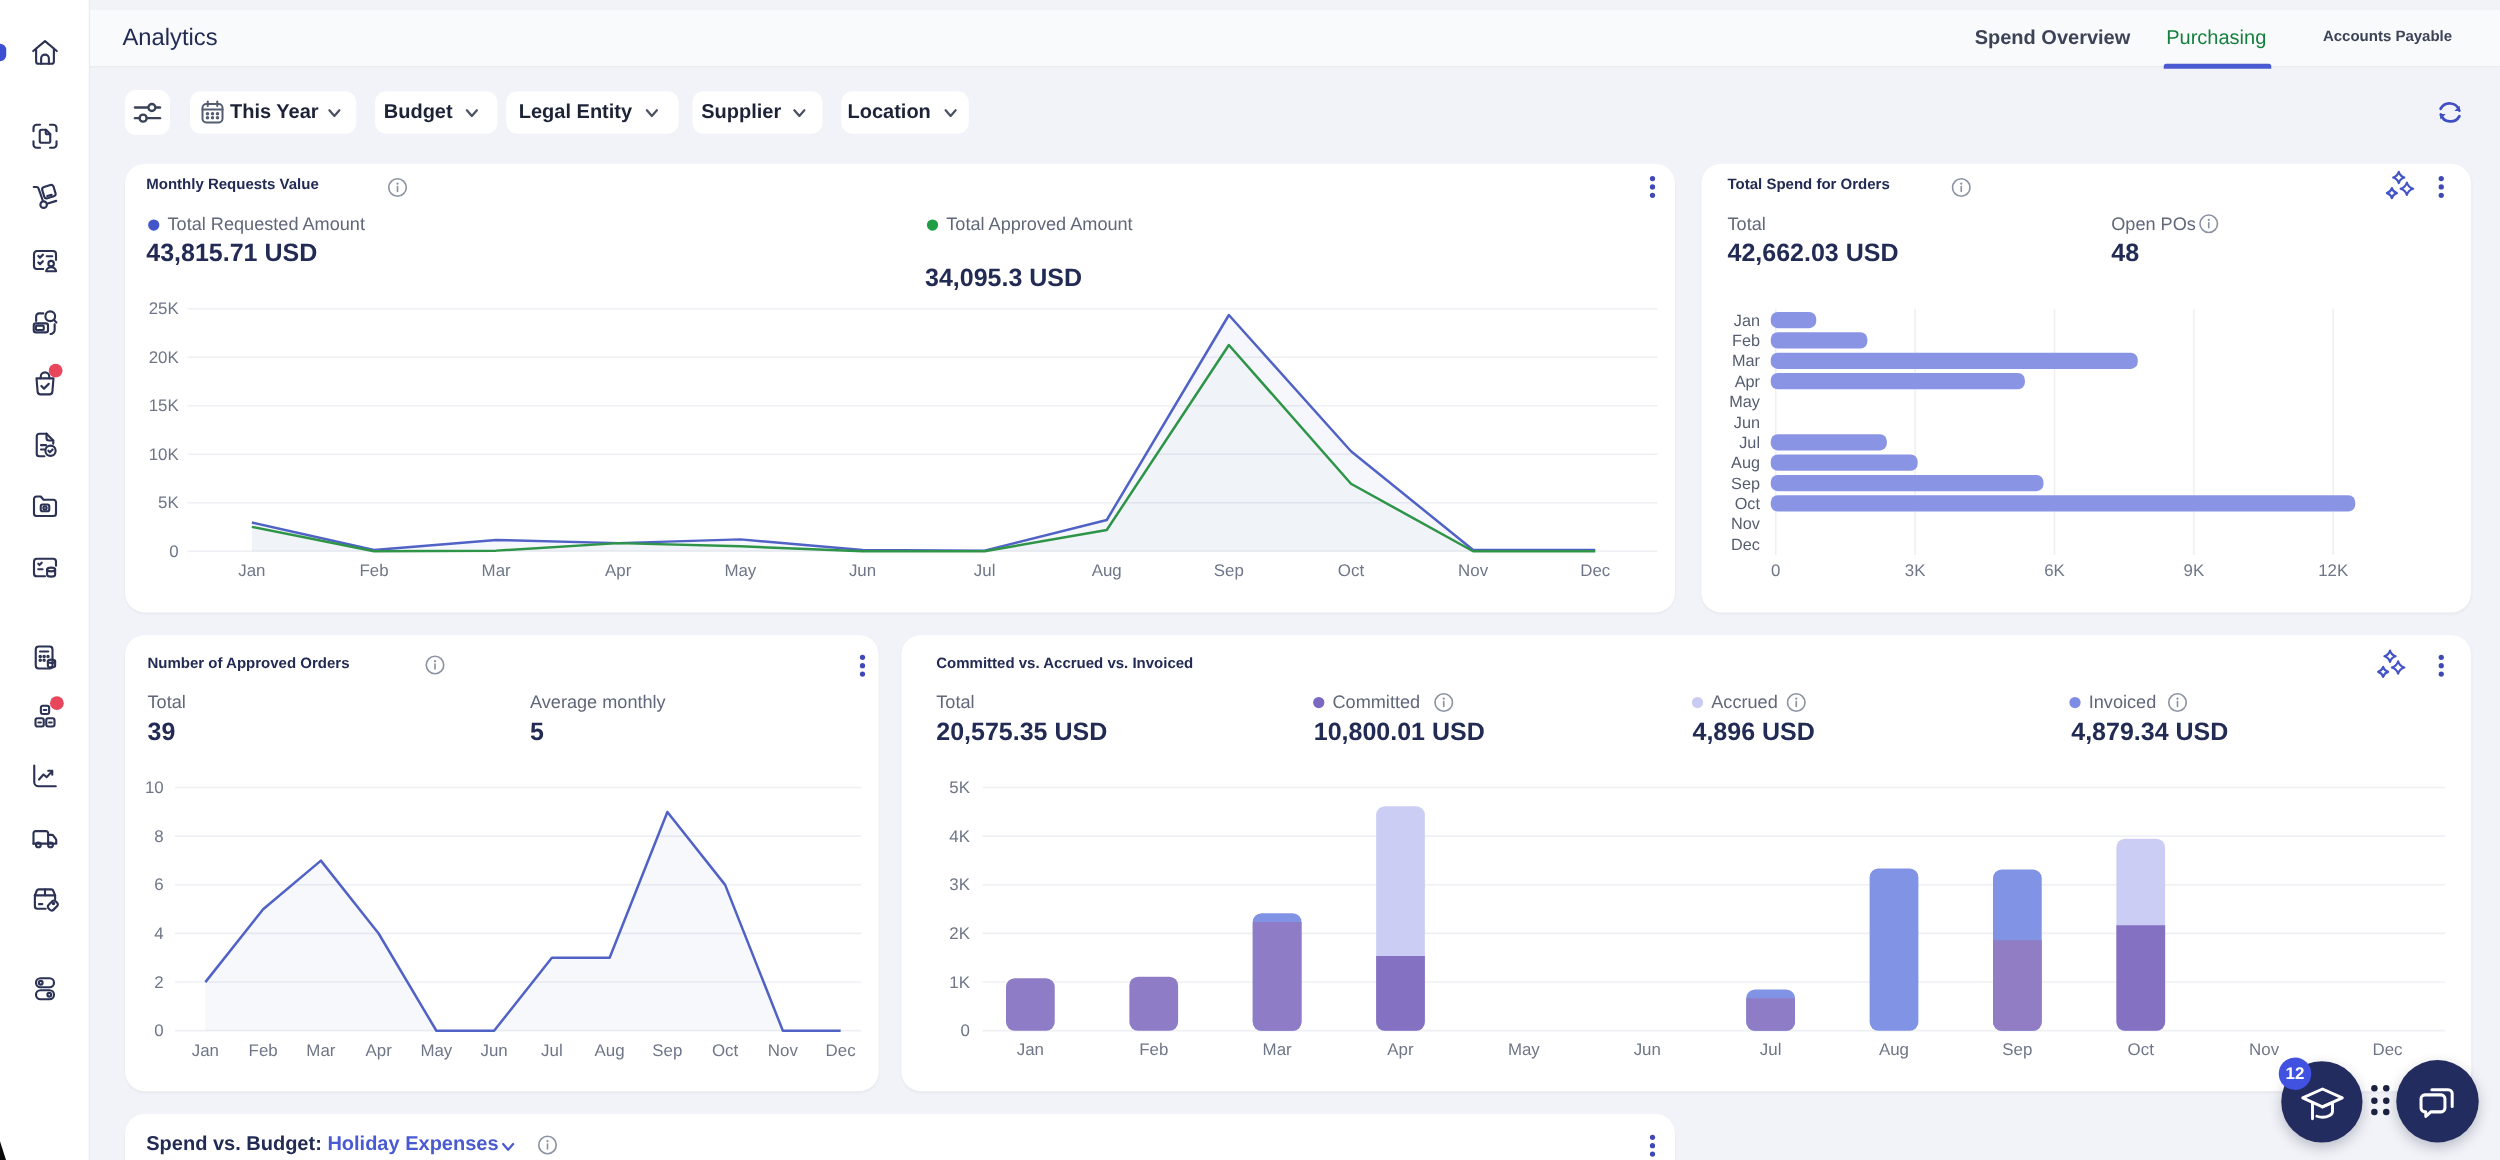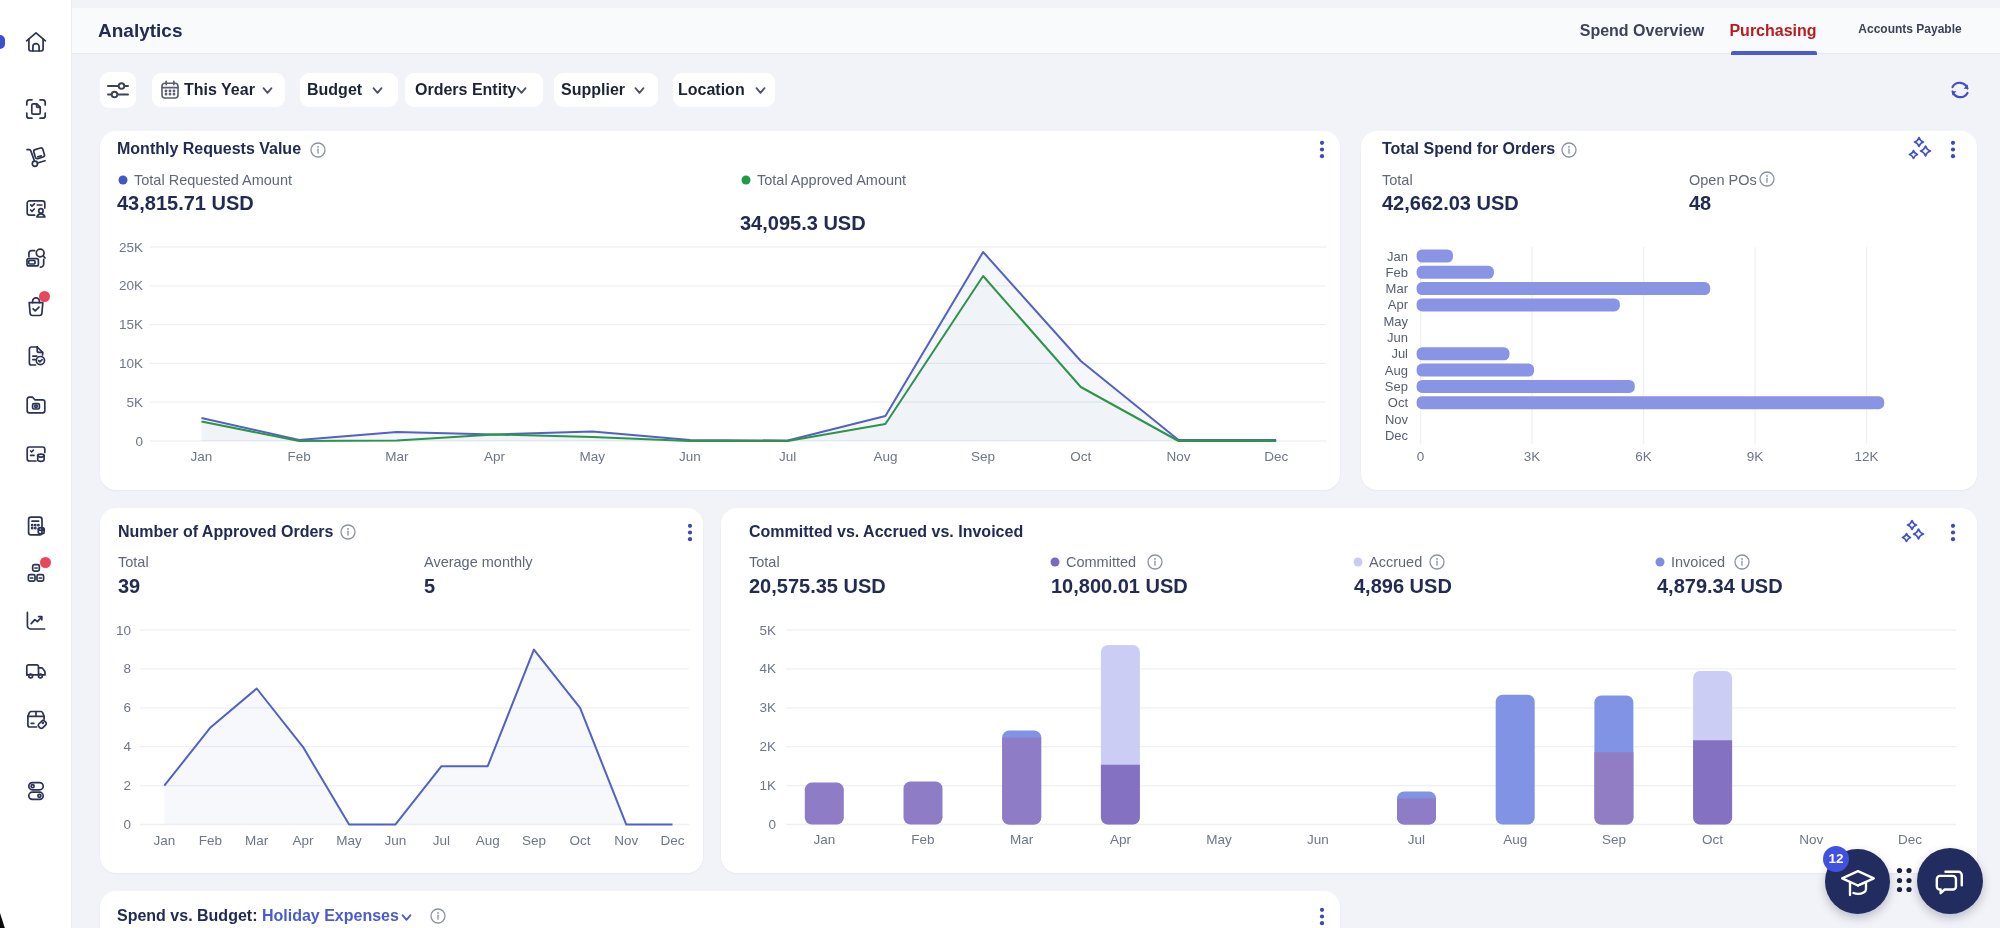--- a/index.html
+++ b/index.html
@@ -1,32 +1,32 @@
 <!DOCTYPE html>
 <html><head>
 <meta charset="utf-8">
 <style>
 * { margin:0; padding:0; box-sizing:border-box; }
 html,body { width:2000px; height:928px; overflow:hidden; }
 body { font-family:"Liberation Sans", sans-serif; background:#f2f3f8; position:relative; }
 .abs { position:absolute; }
 .card { position:absolute; background:#fff; border-radius:16px; box-shadow:0 1px 2px rgba(20,30,60,.05); }
-.ctitle { font-size:16px; font-weight:bold; color:#222b54; }
+.ctitle { font-size:12px; font-weight:bold; color:#222b54; }
 .glabel { font-size:14.5px; color:#5f6779; }
 .gval { font-size:20px; font-weight:bold; color:#222b54; }
 .btext { font-size:16px; font-weight:600; color:#1c2337; }
 svg { display:block; }
 </style>
 </head>
 <body>
 <div class="abs" style="left:72px;top:0;width:1928px;height:54px;background:#f9fafc;border-bottom:1px solid #e7e9f0;"></div>
 <div class="abs" style="left:72px;top:0;width:1928px;height:8px;background:#f2f3f6;"></div>
-<div class="abs" style="left:98px;top:20px;font-size:19px;font-weight:bold;color:#222b54;">Analytics</div>
+<div class="abs" style="left:98px;top:20px;font-size:19px;font-weight:normal;color:#222b54;">Analytics</div>
 <div class="abs" style="left:1642px;top:22px;transform:translateX(-50%);white-space:nowrap;font-size:16px;font-weight:600;color:#3d4357;">Spend Overview</div>
-<div class="abs" style="left:1773px;top:22px;transform:translateX(-50%);white-space:nowrap;font-size:16px;font-weight:700;color:#b91c1c;">Purchasing</div>
+<div class="abs" style="left:1773px;top:22px;transform:translateX(-50%);white-space:nowrap;font-size:16px;font-weight:400;color:#15803d;">Purchasing</div>
 <div class="abs" style="left:1731px;top:51px;width:86px;height:3.5px;background:#4a5ad1;border-radius:2px 2px 0 0;"></div>
 <div class="abs" style="left:1910px;top:22px;transform:translateX(-50%);white-space:nowrap;font-size:12px;font-weight:600;color:#3d4357;">Accounts Payable</div>
 <div class="abs" style="left:0;top:0;width:72px;height:928px;background:#ffffff;border-right:1px solid #ebecf2;"></div>
 <div class="abs" style="left:0;top:35px;width:5px;height:14px;background:#3c4fd0;border-radius:0 7px 7px 0;"></div>
 <svg class="abs" style="left:24px;top:30px" width="24" height="24" viewBox="0 0 24 24" fill="none" stroke="#2b3254" stroke-width="1.7" stroke-linecap="round" stroke-linejoin="round">
     <path d="M2.6 10.8 L12 2.9 L21.4 10.8"></path>
     <path d="M4.9 9 V19.1 a1.9 1.9 0 0 0 1.9 1.9 h10.4 a1.9 1.9 0 0 0 1.9 -1.9 V9"></path>
     <path d="M8.9 21 v-4.2 a3.1 3.1 0 0 1 6.2 0 V21"></path>
   </svg>
 <svg class="abs" style="left:24px;top:97px" width="24" height="24" viewBox="0 0 24 24" fill="none" stroke="#2b3254" stroke-width="1.7" stroke-linecap="round" stroke-linejoin="round">
@@ -157,21 +157,21 @@
 <div class="abs btext" style="left:184px;top:81px;">This Year</div>
 <svg class="abs" style="left:260px;top:83px" width="15" height="15" viewBox="0 0 15 15" fill="none" stroke="#4b5263" stroke-width="1.8" stroke-linecap="round" stroke-linejoin="round">
     <path d="M3.5 5.2 L7.5 9.8 L11.5 5.2"></path>
   </svg>
 <div class="abs" style="left:300px;top:73px;width:98px;height:34px;background:#fff;border-radius:9px;"></div>
 <div class="abs btext" style="left:307px;top:81px;">Budget</div>
 <svg class="abs" style="left:370px;top:83px" width="15" height="15" viewBox="0 0 15 15" fill="none" stroke="#4b5263" stroke-width="1.8" stroke-linecap="round" stroke-linejoin="round">
     <path d="M3.5 5.2 L7.5 9.8 L11.5 5.2"></path>
   </svg>
 <div class="abs" style="left:405px;top:73px;width:138px;height:34px;background:#fff;border-radius:9px;"></div>
-<div class="abs btext" style="left:415px;top:81px;">Orders Entity</div>
+<div class="abs btext" style="left:415px;top:81px;">Legal Entity</div>
 <svg class="abs" style="left:514px;top:83px" width="15" height="15" viewBox="0 0 15 15" fill="none" stroke="#4b5263" stroke-width="1.8" stroke-linecap="round" stroke-linejoin="round">
     <path d="M3.5 5.2 L7.5 9.8 L11.5 5.2"></path>
   </svg>
 <div class="abs" style="left:554px;top:73px;width:104px;height:34px;background:#fff;border-radius:9px;"></div>
 <div class="abs btext" style="left:561px;top:81px;">Supplier</div>
 <svg class="abs" style="left:632px;top:83px" width="15" height="15" viewBox="0 0 15 15" fill="none" stroke="#4b5263" stroke-width="1.8" stroke-linecap="round" stroke-linejoin="round">
     <path d="M3.5 5.2 L7.5 9.8 L11.5 5.2"></path>
   </svg>
 <div class="abs" style="left:673px;top:73px;width:102px;height:34px;background:#fff;border-radius:9px;"></div>
 <div class="abs btext" style="left:678px;top:81px;">Location</div>

